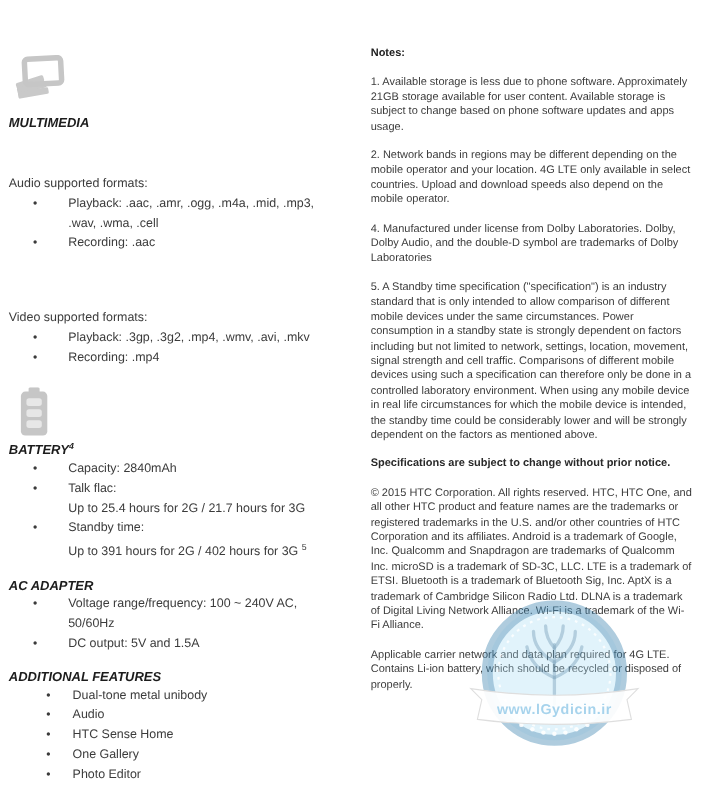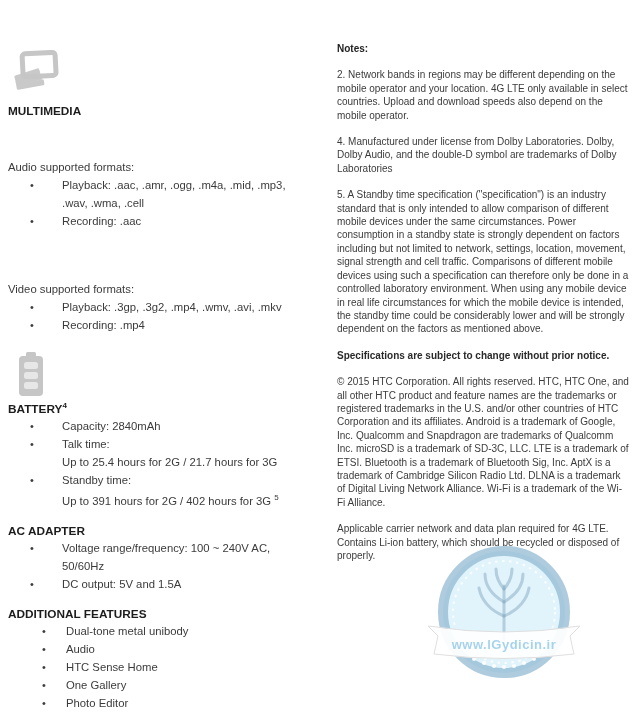--- a/index.html
+++ b/index.html
@@ -3,21 +3,21 @@
 <meta charset="utf-8">
 <style>
   html,body{margin:0;padding:0;background:#ffffff;}
   .page{
     position:relative;width:640px;height:720px;background:#ffffff;overflow:hidden;
     font-family:"Liberation Sans",sans-serif;color:#3b3b3b;
   }
   
   .left-col{position:absolute;left:8px;top:50px;width:314px;}
   .sec-icon{display:block;}
-  .heading{font-size:11.8px;font-weight:700;color:#1c1c1c;line-height:16px;white-space:nowrap;}
+  .heading{font-size:11.8px;font-weight:700;color:#1c1c1c;line-height:16px;white-space:nowrap;font-style:italic;}
   .heading sup{font-size:8px;font-weight:700;}
   .lbody{font-size:11.3px;line-height:18px;color:#3b3b3b;margin-top:39px;}
   .lline{white-space:nowrap;}
   .bullet{display:flex;font-size:11.3px;line-height:18px;color:#3b3b3b;}
   .bullet .dot{flex:0 0 54px;padding-left:22px;box-sizing:border-box;font-size:11px;}
   .features .bullet .dot{padding-left:34px;flex-basis:58px;}
   .btxt{flex:1 1 auto;}
   .btxt div{white-space:nowrap;}
   .btxt sup{font-size:8px;}
   .gap12{height:11px;}
@@ -94,21 +94,21 @@
     <div class="heading"><span>BATTERY</span><sup>4</sup></div>
     <div class="bullet">
       <span class="dot">•</span>
       <div class="btxt">
           <div>Capacity: 2840mAh</div>
         </div>
     </div>
     <div class="bullet">
       <span class="dot">•</span>
       <div class="btxt">
-        <div>Talk time:</div>
+        <div>Talk flac:</div>
         <div>Up to 25.4 hours for 2G / 21.7 hours for 3G</div>
       </div>
     </div>
     <div class="bullet">
       <span class="dot">•</span>
       <div class="btxt">
         <div>Standby time:</div>
         <div><span>Up to 391 hours for 2G / 402 hours for 3G</span> <sup>5</sup></div>
       </div>
     </div>
@@ -160,20 +160,21 @@
         <span class="dot">•</span>
         <div class="btxt">
             <div>Photo Editor</div>
           </div>
       </div>
     </div>
   </div>
 
   <div class="right-col">
     <p class="notes-h">Notes:</p>
+    <p>1. Available storage is less due to phone software. Approximately 21GB storage available for user content. Available storage is subject to change based on phone software updates and apps usage.</p>
     <p>2. Network bands in regions may be different depending on the mobile operator and your location. 4G LTE only available in select countries. Upload and download speeds also depend on the mobile operator.</p>
     <p>4. Manufactured under license from Dolby Laboratories. Dolby, Dolby Audio, and the double-D symbol are trademarks of Dolby Laboratories</p>
     <p>5. A Standby time specification ("specification") is an industry standard that is only intended to allow comparison of different mobile devices under the same circumstances.  Power consumption in a standby state is strongly dependent on factors including but not limited to network, settings, location, movement, signal strength and cell traffic.  Comparisons of different mobile devices using such a specification can therefore only be done in a controlled laboratory environment. When using any mobile device in real life circumstances for which the mobile device is intended, the standby time could be considerably lower and will be strongly dependent on the factors as mentioned above.</p>
     <p class="bold-p">Specifications are subject to change without prior notice.</p>
     <p>© 2015 HTC Corporation.  All rights reserved. HTC, HTC One, and all other HTC product and feature names are the trademarks or registered trademarks in the U.S. and/or other countries of HTC Corporation and its affiliates.  Android is a trademark of Google, Inc. Qualcomm and Snapdragon are trademarks of Qualcomm Inc. microSD is a trademark of SD-3C, LLC. LTE is a trademark of ETSI. Bluetooth is a trademark of Bluetooth Sig, Inc. AptX is a trademark of Cambridge Silicon Radio Ltd. DLNA is a trademark of Digital Living Network Alliance. Wi-Fi is a trademark of the Wi-Fi Alliance.</p>
     <p>Applicable carrier network and data plan required for 4G LTE. Contains Li-ion battery, which should be recycled or disposed of properly.</p>
   </div>
 
   <div class="watermark">
     <svg width="170" height="152" viewBox="0 0 170 152">

